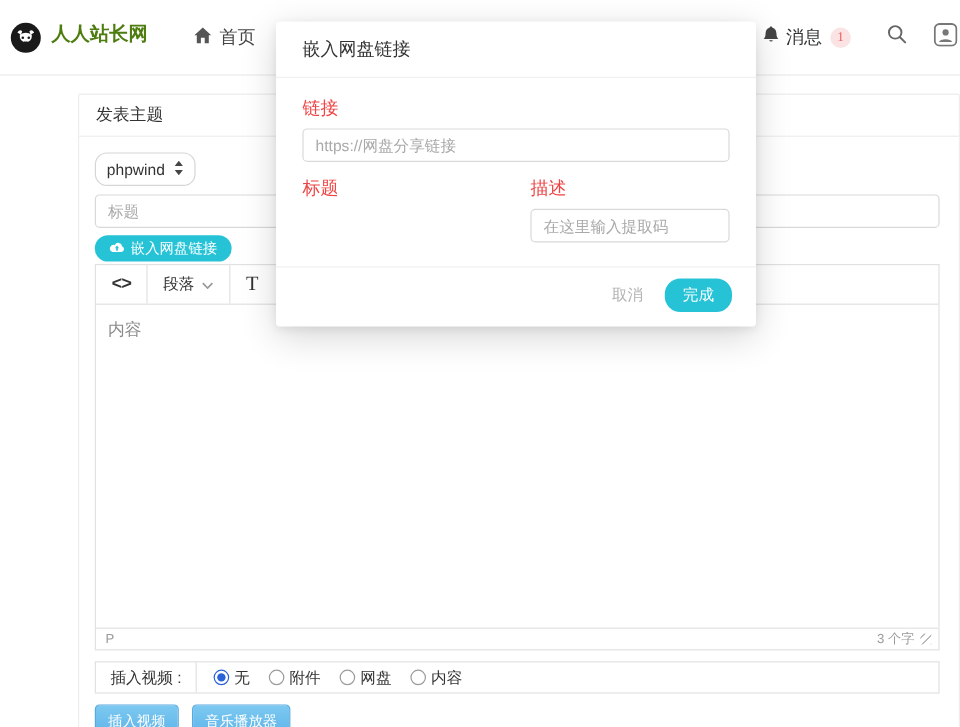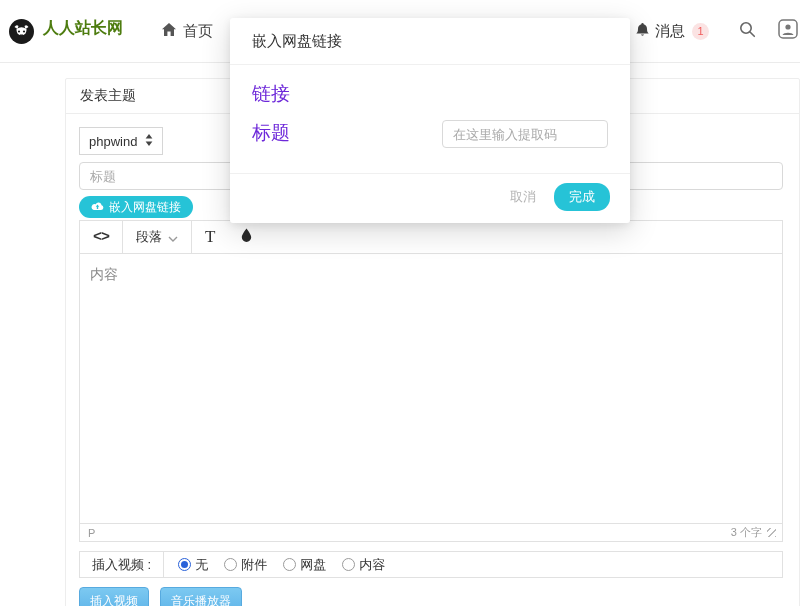--- a/index.html
+++ b/index.html
@@ -13,41 +13,41 @@
   .navbar {
     height: 63px; display: flex; align-items: center;
     padding: 0 14px 0 8px; border-bottom: 1px solid #ebebeb; background: #fff;
     position: relative; z-index: 1;
   }
   .brand { display: flex; align-items: flex-start; gap: 8px; font-size: 16px; font-weight: 600; color: #4d7c0f; }
   .brand svg { display: block; }
   .nav-item { margin-left: 38px; font-size: 15px; color: #444; display: flex; gap: 6px; cursor: pointer; }
   .nav-item .caret { font-size: 10px; color: #555; margin-left: 1px; }
   .nav-spacer { flex: 1; }
-  .msg-group { display: flex; align-items: center; gap: 5px; font-size: 15px; color: #333; cursor: pointer; }
+  .msg-group { display: flex; align-items: center; gap: 5px; font-size: 15px; color: #333; cursor: pointer; font-family: Liberation Serif, serif; }
   .badge {
     min-width: 17px; height: 17px; border-radius: 50%;
     background: #fbe3e3; color: #f05b5b; font-size: 11px;
     display: flex; align-items: center; justify-content: center; margin-left: 2px;
   }
   .search-btn { margin-left: 30px; cursor: pointer; display: flex; }
   .acct-btn { margin-left: 22px; margin-right: -12px; cursor: pointer; display: flex; }
 
   
   .card {
     position: absolute; left: 65px; top: 78px; width: 735px;
     background: #fff; border: 1px solid #ededed; border-radius: 2px;
     padding-bottom: 14px;
   }
   .card-header { padding: 8px 14px; font-size: 14px; color: #333; border-bottom: 1px solid #ededed; }
   .card-body { padding: 13px 16px 0 13px; }
 
   .select-box {
     display: inline-flex; align-items: center; gap: 8px;
-    border: 1px solid #d6d6d6; border-radius: 0; background: #fff;
+    border: 1px solid #d6d6d6; border-radius: 10px; background: #fff;
     height: 28px; padding: 0 9px; font-size: 13px; color: #333; cursor: pointer;
   }
   .inp {
     width: 100%; height: 28px; border: 1px solid #d9d9d9; border-radius: 4px;
     padding: 0 10px; font-size: 13px; color: #333; outline: none; background: #fff;
     font-family: "Liberation Sans", "DejaVu Sans", sans-serif;
   }
   .inp::placeholder { color: #a9a9a9; opacity: 1; }
   .title-row { margin-top: 7px; }
 
@@ -98,21 +98,21 @@
   }
 
   
   .modal {
     position: absolute; left: 230px; top: 18px; width: 400px; z-index: 20;
     background: #fff; border-radius: 3px;
     box-shadow: 0 8px 30px rgba(0,0,0,.16), 0 2px 8px rgba(0,0,0,.08);
   }
   .modal-header { padding: 14px 22px 13px; font-size: 15px; color: #333; border-bottom: 1px solid #f0f0f0; }
   .modal-body { padding: 16px 22px 20px; }
-  .fld-label { font-size: 19px; color: #6d28d9; margin-bottom: 7px; }
+  .fld-label { font-size: 15px; color: #ef4444; margin-bottom: 7px; }
   .modal-row { display: flex; gap: 24px; margin-top: 13px; }
   .modal-col { flex: 1; }
   .modal-footer {
     border-top: 1px solid #f0f0f0; padding: 9px 20px 12px;
     display: flex; justify-content: flex-end; align-items: center; gap: 18px;
   }
   .btn-cancel { background: none; border: none; font-size: 13px; color: #b3b3b3; cursor: pointer; font-family: inherit; }
   .btn-confirm {
     background: #26c3d7; color: #fff; border: none; border-radius: 13px;
     padding: 5px 15px; font-size: 13px; cursor: pointer; font-family: inherit;
@@ -285,26 +285,28 @@
     </div>
 
   </div>
 </div>
 
 <div class="modal">
   <div class="modal-header">嵌入网盘链接</div>
 
   <div class="modal-body">
     <div class="fld-label">链接</div>
+    <input class="inp" type="text" placeholder="https://网盘分享链接" style="">
 
     <div class="modal-row">
       <div class="modal-col">
         <div class="fld-label">标题</div>
       </div>
       <div class="modal-col">
+        <div class="fld-label">描述</div>
         <input class="inp" type="text" placeholder="在这里输入提取码" style="">
       </div>
     </div>
   </div>
 
   <div class="modal-footer">
     <button class="btn-cancel">取消</button>
     <button class="btn-confirm">完成</button>
   </div>
 </div>

